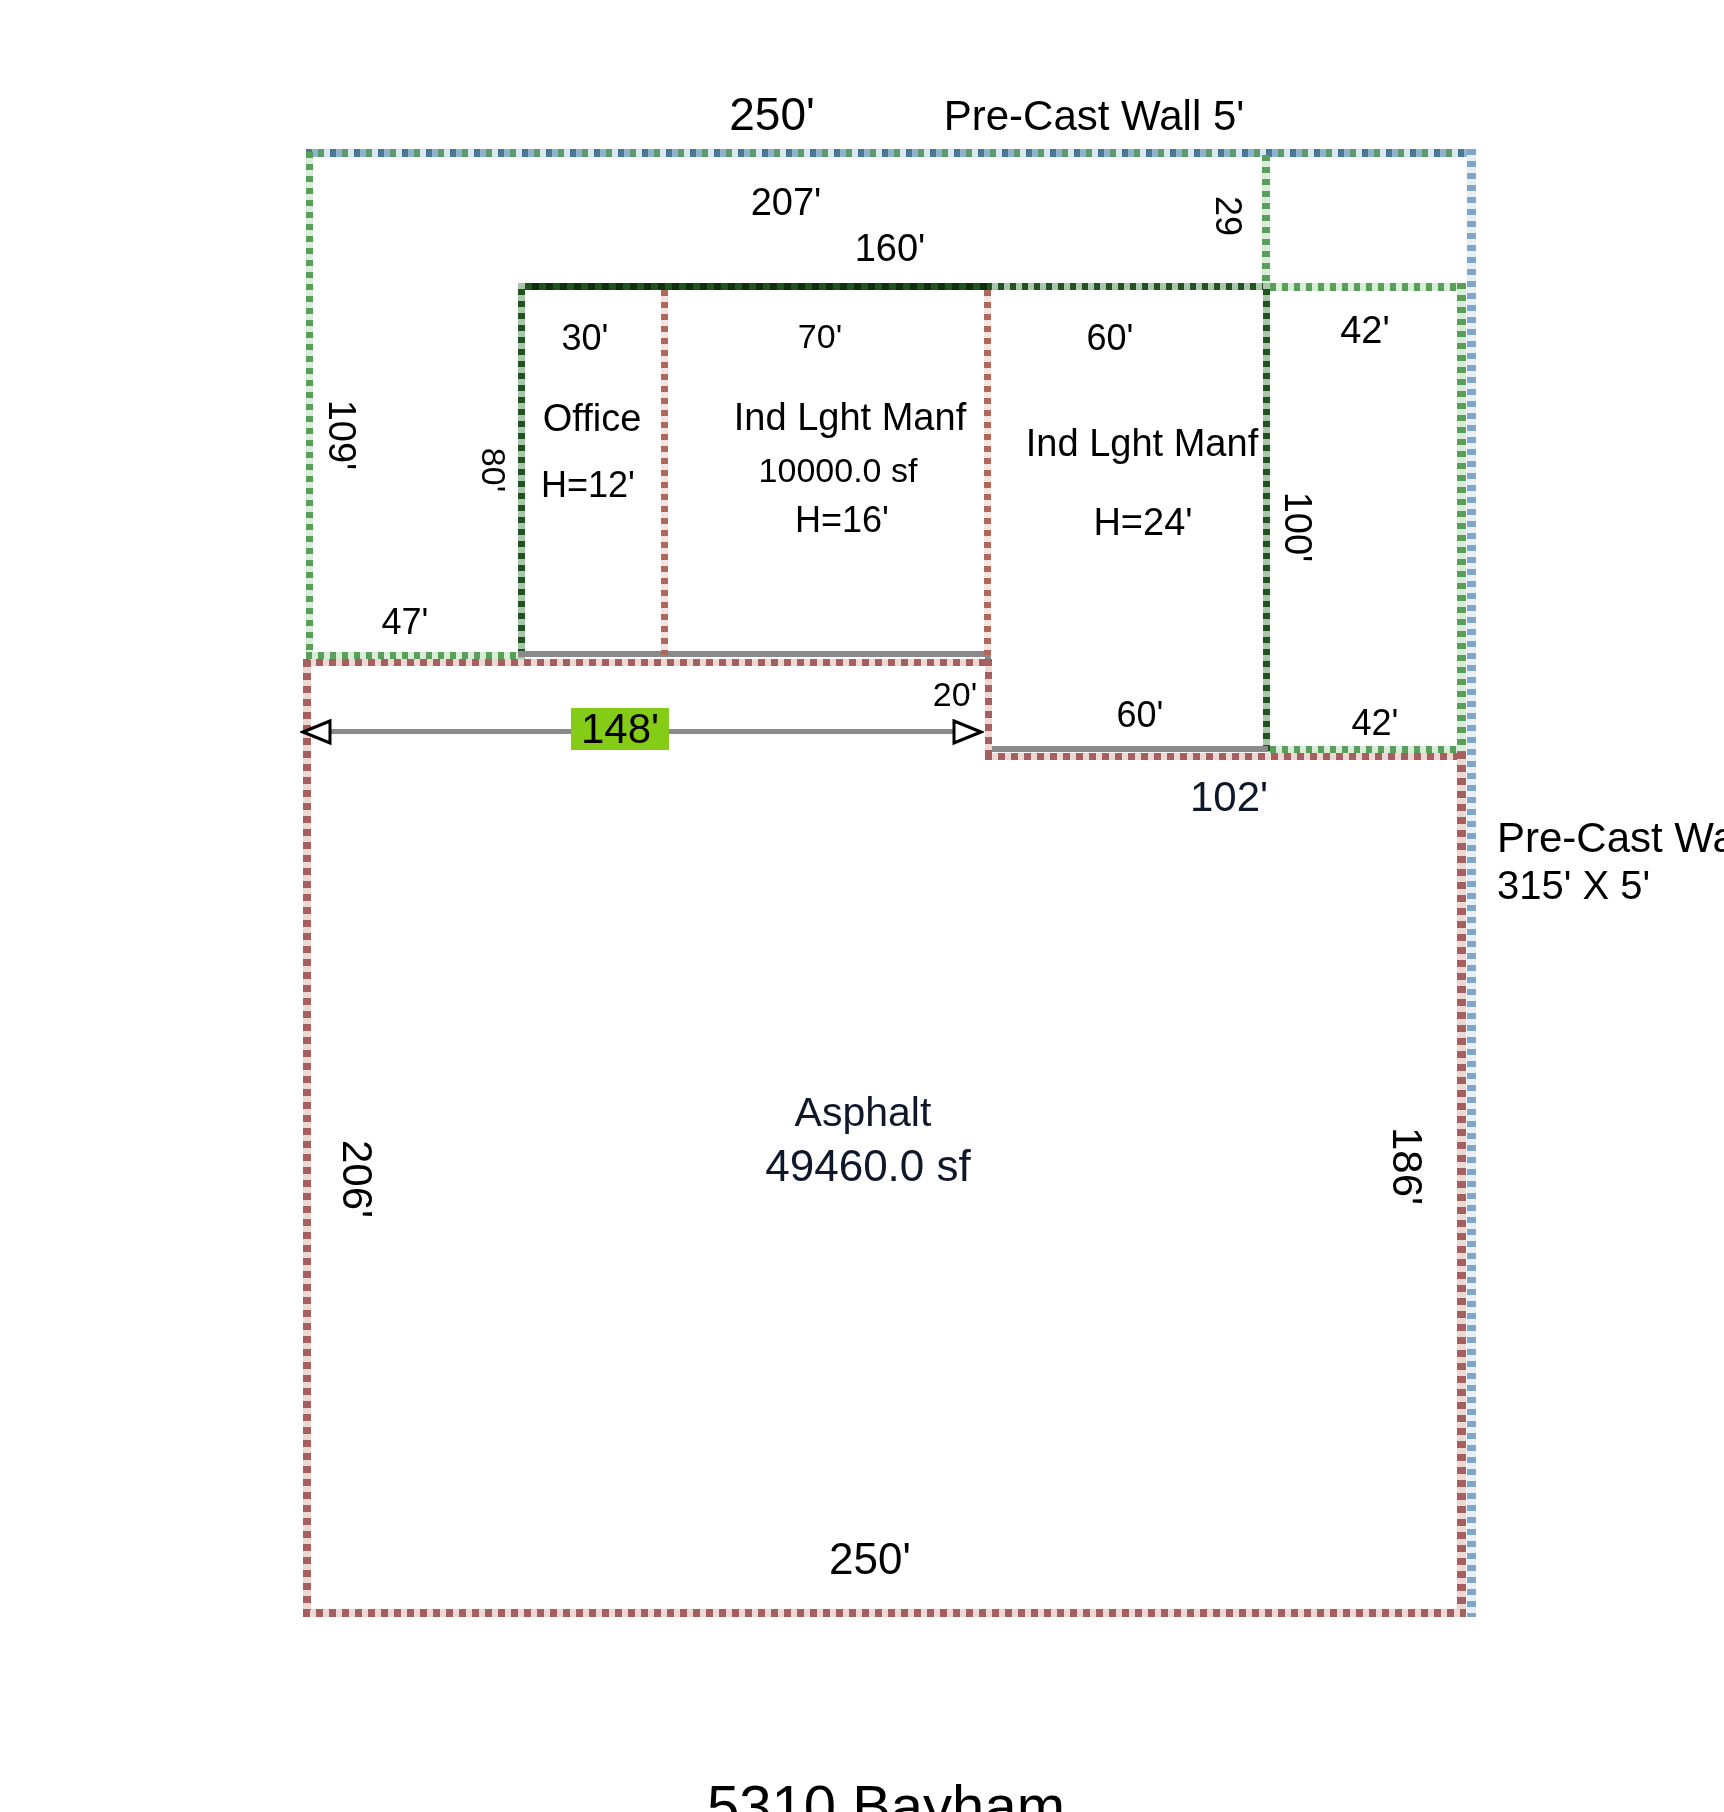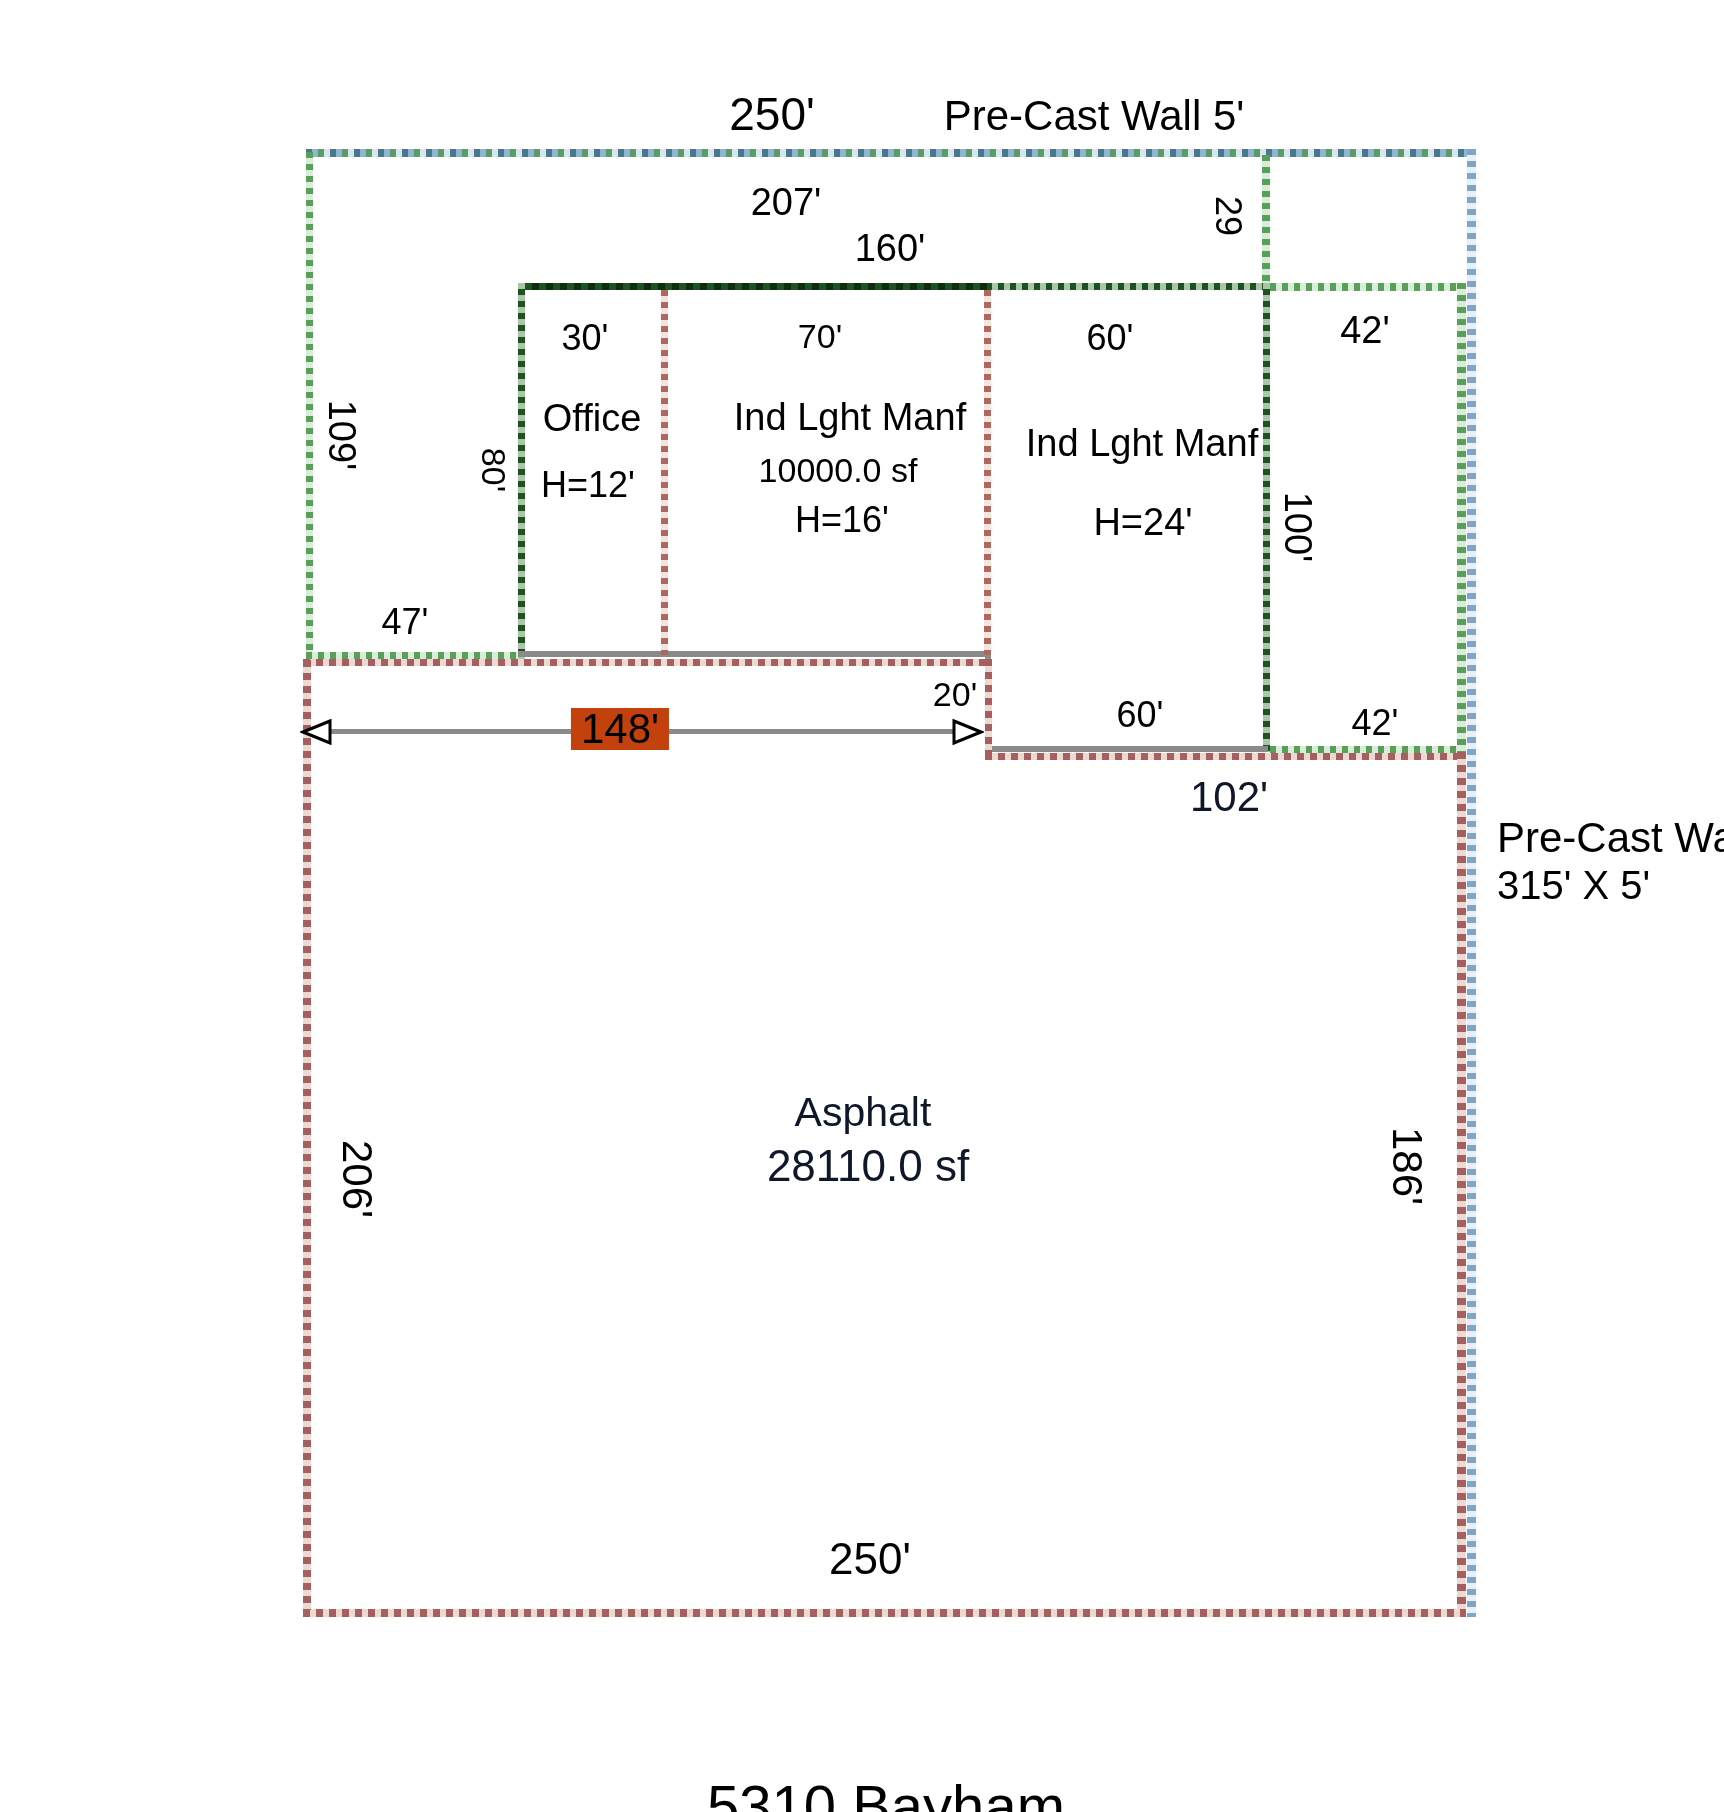--- a/index.html
+++ b/index.html
@@ -26,21 +26,21 @@
   .green-v   { background:repeating-linear-gradient(180deg,#58a058 0 6px,#d9ecd9 6px 12px); }
   .red-h     { background:repeating-linear-gradient(90deg,#a65f5f 0 7px,#ecd9d4 7px 13px); }
   .red-v     { background:repeating-linear-gradient(180deg,#a65f5f 0 7px,#ecd9d4 7px 13px); }
   .divider-v { background:repeating-linear-gradient(180deg,#b0685c 0 6px,#f3e4e0 6px 12px); }
   .solid-green { background:#1e521e; }
   .solid-grey  { background:#8a8a8a; }
   .dash-dark-ov  { background:repeating-linear-gradient(90deg,rgba(5,20,5,.6) 0 7px,transparent 7px 14px); }
   .dash-light-ovh{ background:repeating-linear-gradient(90deg,rgba(185,210,185,.9) 0 6px,transparent 6px 12px); }
   .dash-light-ovv{ background:repeating-linear-gradient(180deg,rgba(185,210,185,.9) 0 6px,transparent 6px 12px); }
 
-  .dim-label-bg { background:#c2410c; padding:0 10px;text-align:right; }
+  .dim-label-bg { background:#84cc16; padding:0 10px;text-align:right; }
 </style>
 </head>
 <body>
 
 <div class="canvas">
 
   <div class="line mix-top" style="left:306px; top:149px; width:1170px; height:8px;"></div>
   <div class="line blue-v" style="left:1467px; top:149px; width:9px; height:1468px;"></div>
   <div class="line red-h" style="left:303px; top:1609px; width:1163px; height:8px;"></div>
 
@@ -109,19 +109,19 @@
 
   <div class="hlabel f36" style="left:1110px; top:338px;">60'</div>
   <div class="hlabel f38" style="left:1142px; top:443px;">Ind Lght Manf</div>
   <div class="hlabel f38" style="left:1143px; top:522px;">H=24'</div>
   <div class="hlabel f36" style="left:1140px; top:715px;">60'</div>
 
   <div class="hlabel f34" style="left:955px;  top:694px;">20'</div>
   <div class="hlabel f42 dim-label-bg" style="left:620px; top:729px;">148'</div>
   <div class="hlabel f42 darkred" style="left:1229px; top:797px;">102'</div>
   <div class="hlabel f50 darkred" style="left:863px;  top:1112px;">Asphalt</div>
-  <div class="hlabel f44 darkred" style="left:868px;  top:1166px;">28110.0 sf</div>
+  <div class="hlabel f44 darkred" style="left:868px;  top:1166px;">49460.0 sf</div>
   <div class="vlabel f42" style="left:357px;  top:1179px;">206'</div>
   <div class="vlabel f42" style="left:1407px; top:1166px;">186'</div>
 
   <div class="hlabel f58" style="left:886px; top:1758px;margin-top:48px;">5310 Bayham</div>
 
 </div>
 
 </body></html>

